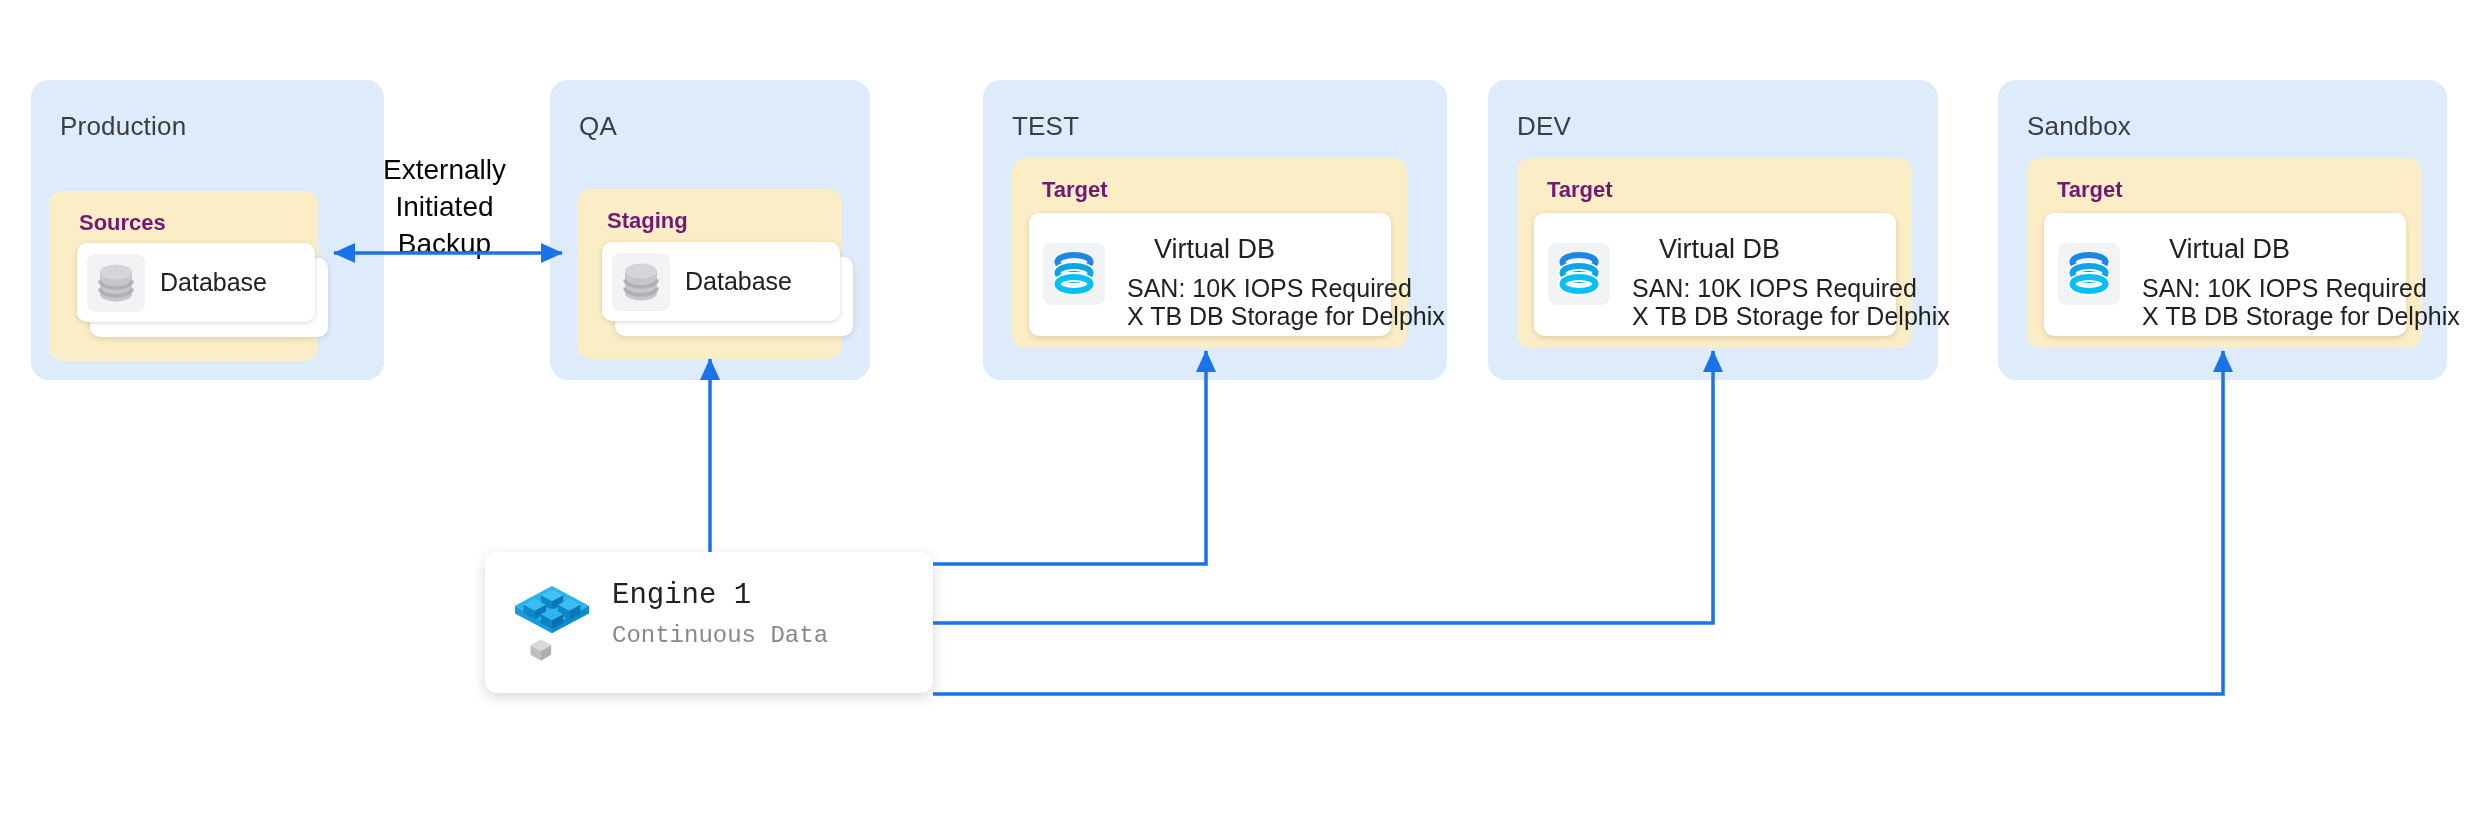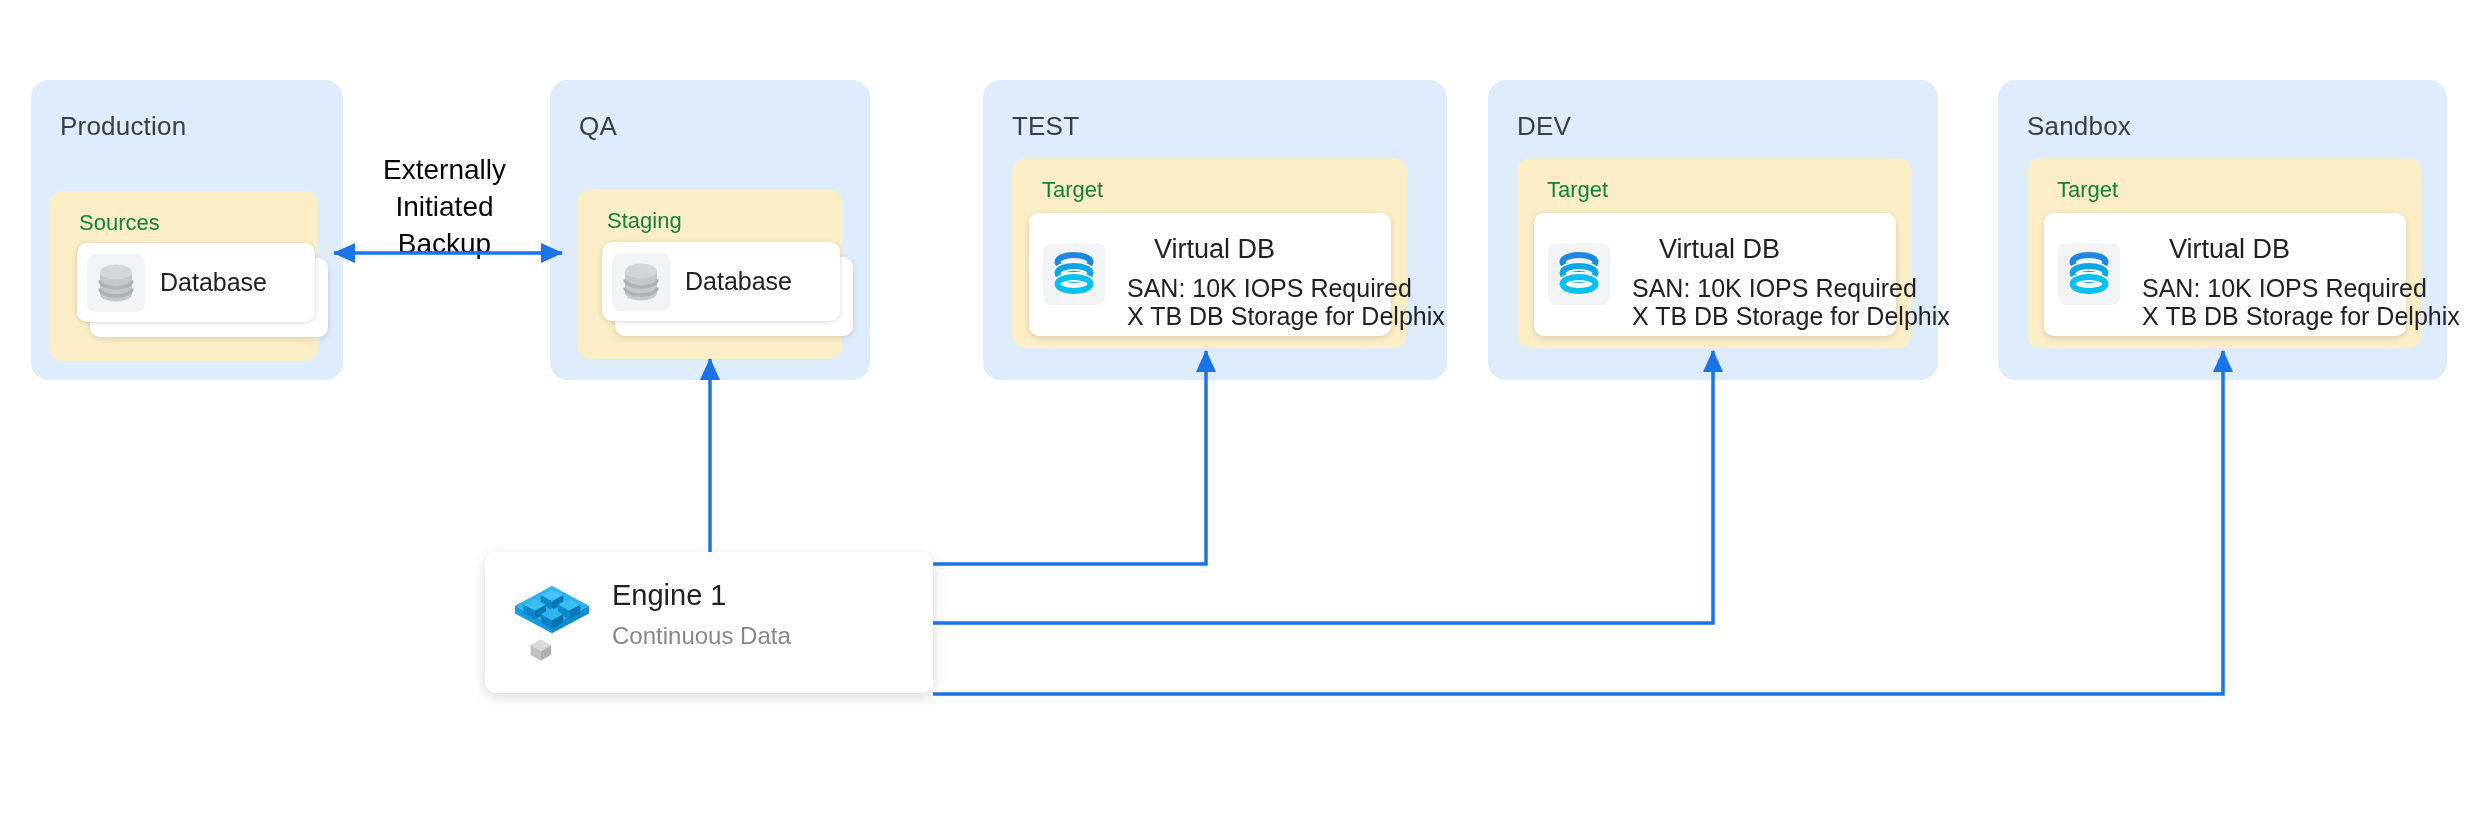--- a/index.html
+++ b/index.html
@@ -14,21 +14,21 @@
   }
 
   
   .env {
     position: absolute;
     top: 80px;
     height: 300px;
     background: #ddebfa;
     border-radius: 18px;
   }
-  #env-production { left: 31px;   width: 312px; }
+  #env-production { left: 31px;   width: 353px; }
   #env-qa         { left: 550px;  width: 320px; }
   #env-test       { left: 983px;  width: 452px; padding-left: 12px; }
   #env-dev        { left: 1488px; width: 450px; }
   #env-sandbox    { left: 1998px; width: 449px; }
 
   .env-title {
     position: absolute;
     left: 29px;
     top: 31px;
     font-size: 26px;
@@ -44,22 +44,22 @@
   }
   .zone-sources { left: 18px; top: 111px; width: 269px; height: 170px; }
   .zone-staging { left: 27px; top: 109px; width: 265px; height: 170px; }
   .zone-target  { left: 29px; top: 78px;  width: 395px; height: 190px; }
 
   .zone-label {
     position: absolute;
     left: 30px;
     top: 19px;
     font-size: 22px;
-    font-weight: normal;
-    color: #15803d;
+    font-weight: bold;
+    color: #701a75;
   }
 
   
   .db-card-wrap { position: absolute; width: 206px; height: 79px; padding-left: 32px; }
   .db-wrap-prod { left: 28px; top: 52px; }
   .db-wrap-qa   { left: 25px; top: 53px; }
   .card-back {
     position: absolute;
     left: 13px; top: 15px;
     width: 100%; height: 100%;
@@ -138,20 +138,21 @@
 
   
   .engine-card {
     position: absolute;
     left: 485px; top: 552px;
     width: 448px; height: 141px;
     background: #ffffff;
     border-radius: 12px;
     box-shadow: 0 4px 14px rgba(0,0,0,0.16);
     z-index: 2;
+    font-family: Liberation Mono, monospace;
   }
   .engine-icon {
     position: absolute;
     left: 24px; top: 22px;
     width: 86px; height: 96px;
   }
   .engine-name {
     position: absolute;
     left: 127px; top: 27px;
     font-size: 29px;

